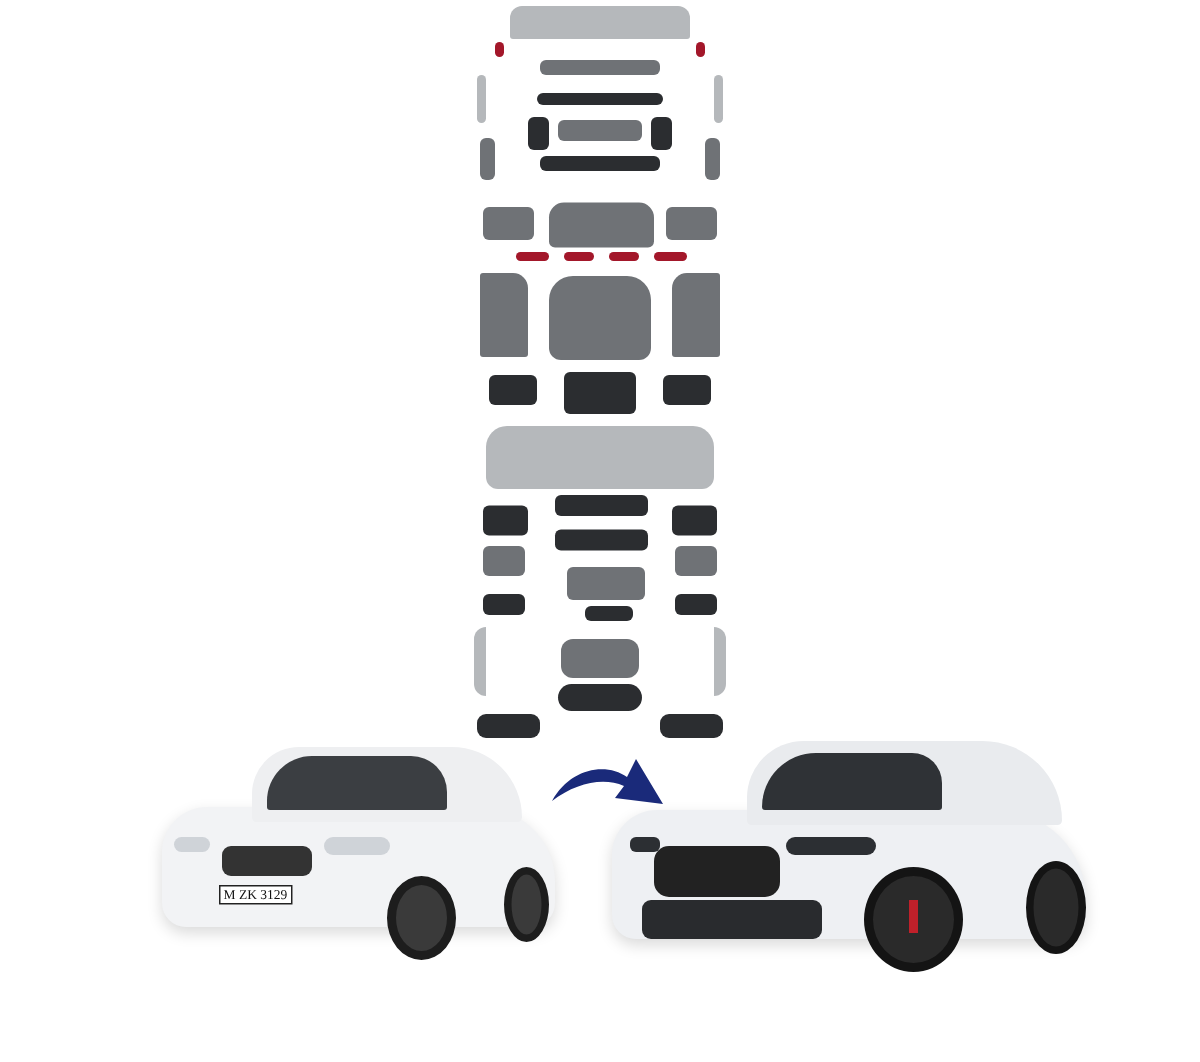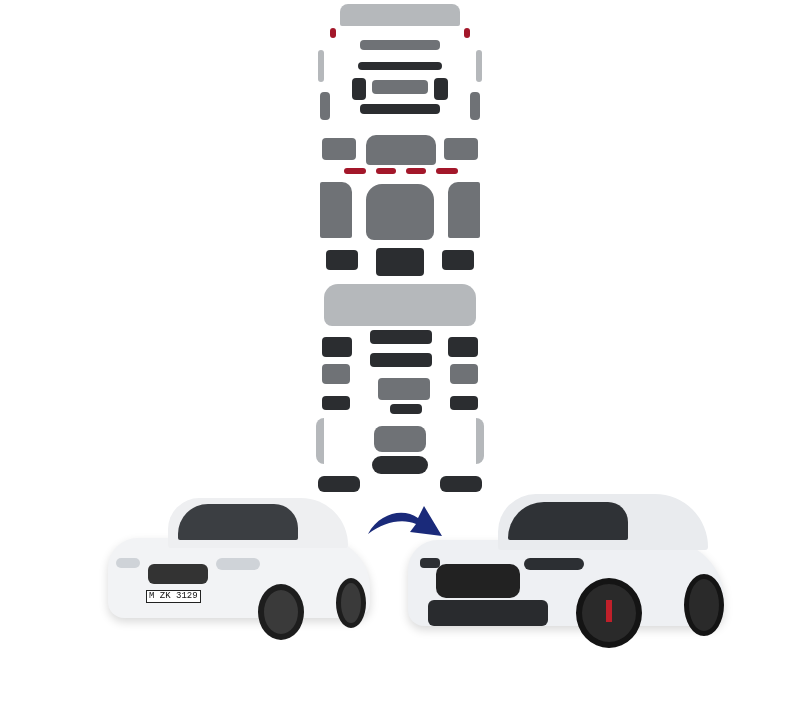--- a/index.html
+++ b/index.html
@@ -3,21 +3,21 @@
 <meta charset="utf-8">
 <style>
   html,body{margin:0;padding:0;background:#ffffff;}
   body{width:800px;height:708px;position:relative;overflow:hidden;font-family:"Liberation Sans",sans-serif;}
   .abs{position:absolute;}
   .part{position:absolute;background:#8a8c8f;border-radius:4px;}
   .dark{background:#2b2d30;}
   .mid{background:#6f7276;}
   .light{background:#b5b8bb;}
   .red{background:#a3172a;}
-  .plate{position:absolute;background:#fff;border:1px solid #222;font-family:Liberation Mono, monospace;font-size:9px;line-height:11px;padding:0 2px;color:#111;}
+  .plate{position:absolute;background:#fff;border:1px solid #222;font-family:Liberation Serif, serif;font-size:9px;line-height:11px;padding:0 2px;color:#111;}
 </style>
 </head>
 <body>
 
 <div class="abs" style="left:310px;top:0;width:180px;height:500px;">
 
   <div class="part light" style="left:30px;top:4px;width:120px;height:22px;border-radius:8px 8px 2px 2px;"></div>
   <div class="part red" style="left:20px;top:28px;width:6px;height:10px;"></div>
   <div class="part red" style="left:154px;top:28px;width:6px;height:10px;"></div>
   <div class="part mid" style="left:50px;top:40px;width:80px;height:10px;"></div>

